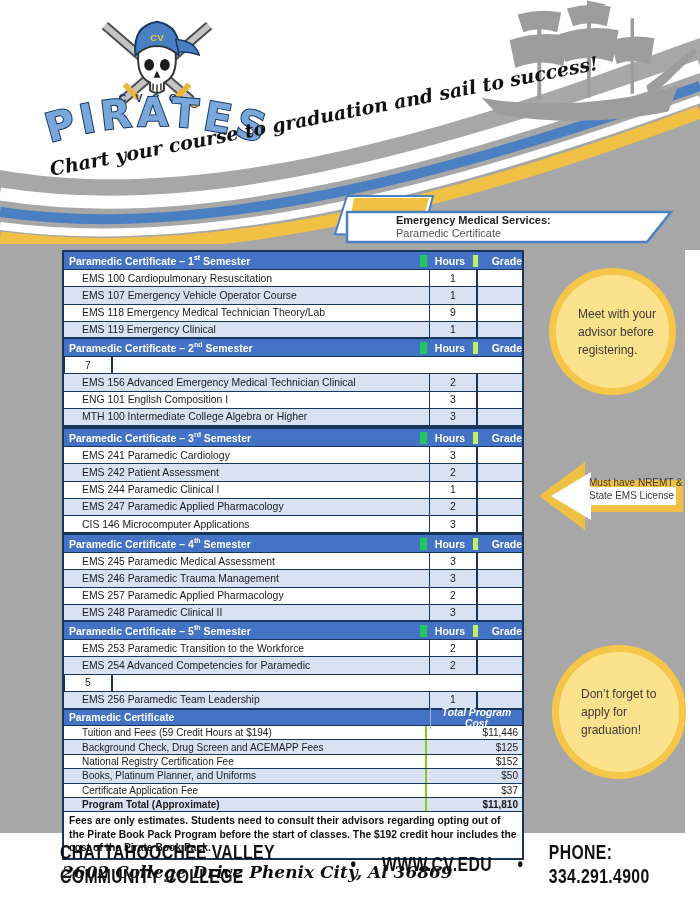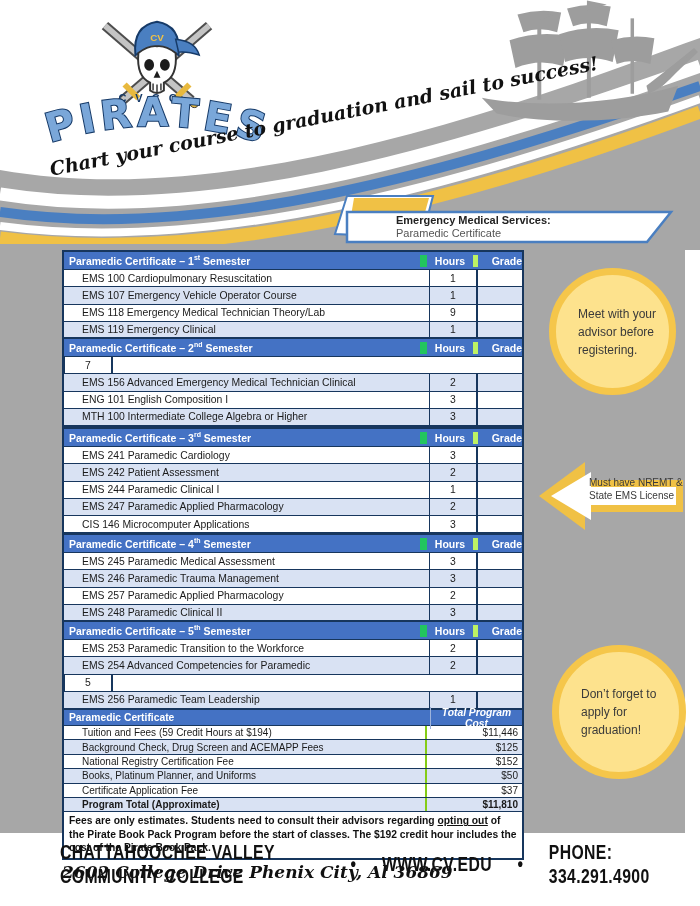--- a/index.html
+++ b/index.html
@@ -47,21 +47,21 @@
   .cost-header{display:flex;height:15px;background:#4472c4;color:#fff;
                font-weight:bold;font-size:10.3px;align-items:center;}
   .cost-title{flex:1;padding-left:5px;}
   .costcol{width:91px;text-align:center;border-left:1px solid #9db3dc;font-style:italic;}
   .cost-body .t-row{height:13.4px;font-size:10px;}
   .cost-body .t-row:nth-child(even){background:#d9e2f3;}
   .ccost{width:91px;border-left:2px solid #84cc16;justify-content:flex-end;padding-right:4px;}
   .t-row.bold{font-weight:bold;}
   .cost-note{border-top:1px solid #17365d;background:#fff;padding:2px 5px 3px;
              font-size:10.3px;font-weight:bold;line-height:13.5px;color:#111;}
-  .cost-note .u{text-decoration:underline;text-align:center;}
+  .cost-note .u{text-align:center;}
 
   
   .callout-circle{position:absolute;border-radius:50%;border:7px solid #f5c64a;
                   background:#fde28d;box-sizing:border-box;display:flex;align-items:center;
                   font-size:12px;line-height:18px;color:#3a3a3a;padding:0 10px 0 22px;}
   .circle-advisor{left:549px;top:268px;width:127px;height:127px;}
   .circle-grad{left:552px;top:645px;width:134px;height:134px;}
   .arrow{position:absolute;left:537px;top:456px;width:148px;height:80px;}
   .arrow-text{position:absolute;left:52px;top:20px;width:100px;font-size:10px;
               line-height:13px;color:#3a3a3a;}

